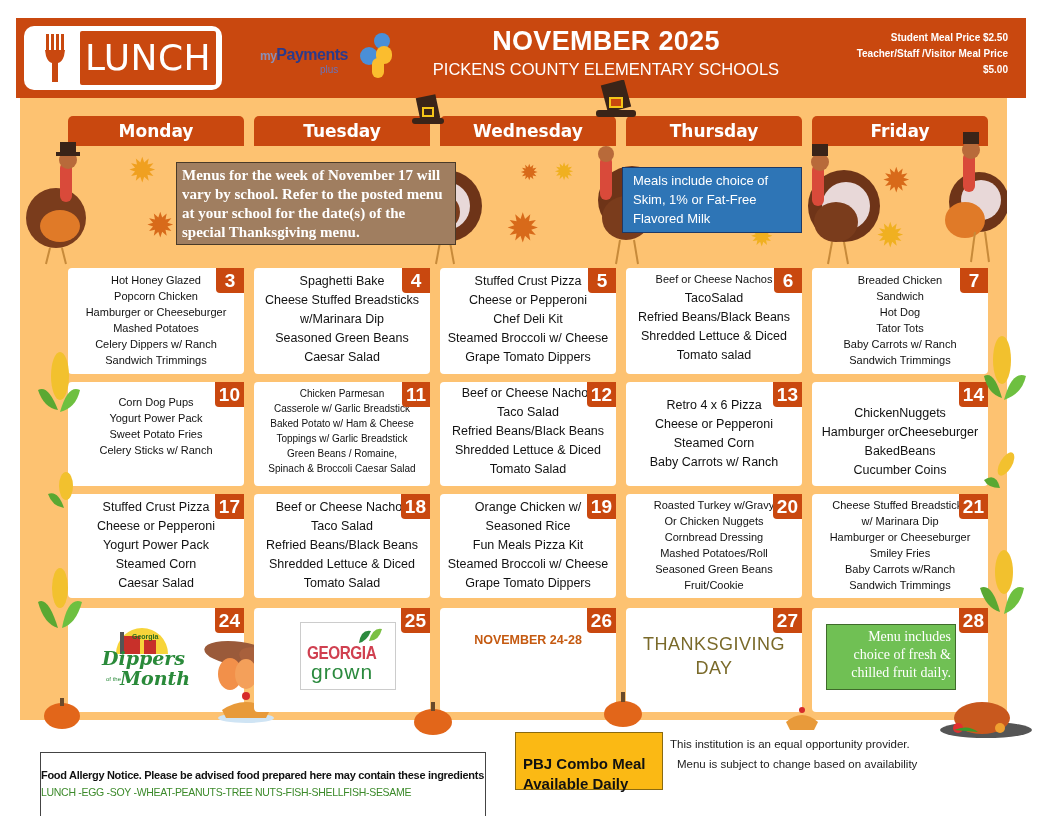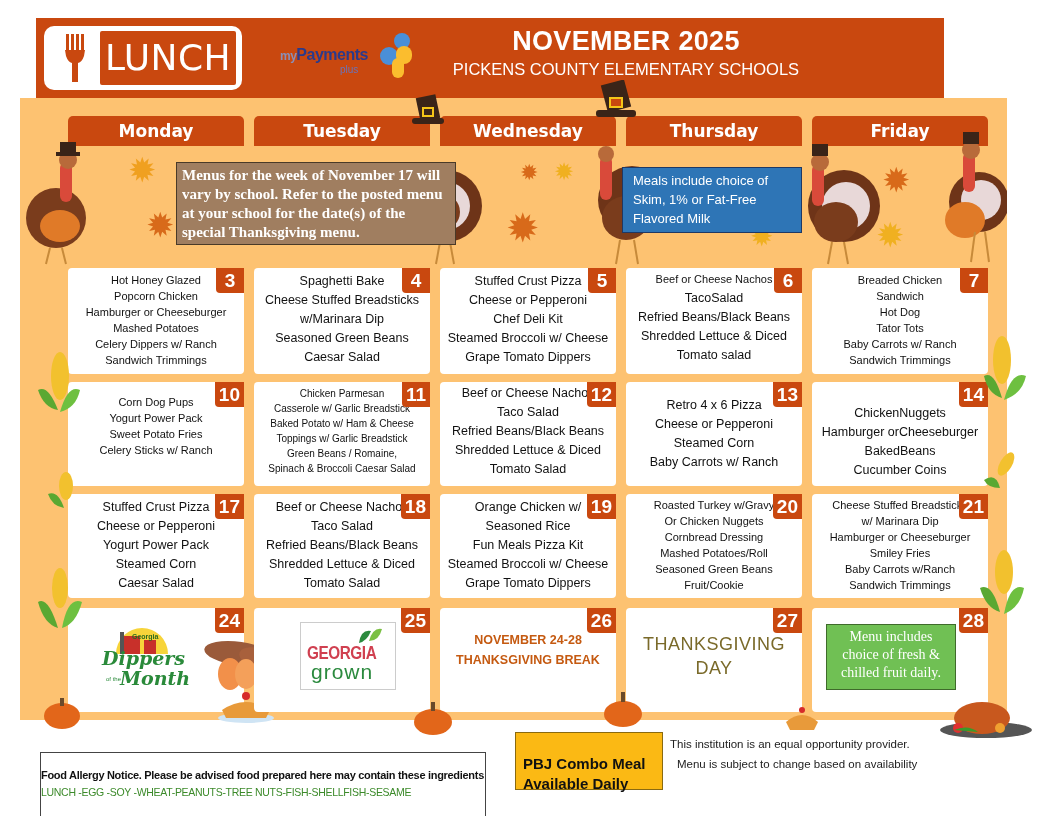--- a/index.html
+++ b/index.html
@@ -1,20 +1,20 @@
 <!DOCTYPE html>
 <html><head>
 <meta charset="utf-8">
 <style>
   * { box-sizing: border-box; margin: 0; padding: 0; }
   html, body { width: 1056px; height: 816px; background: #ffffff; overflow: hidden; }
   body { position: relative; font-family: "Liberation Sans", sans-serif; }
 
   .header {
-    position: absolute; left: 36px; top: 18px; width: 908px; height: 80px;
+    position: absolute; left: 16px; top: 18px; width: 1010px; height: 80px;
     background: #c9480f;
   }
   .lunch-logo {
     position: absolute; left: 8px; top: 8px; width: 198px; height: 64px;
     background: #ffffff; border-radius: 10px;
   }
   .lunch-logo .fork { position: absolute; left: 12px; top: 6px; width: 40px; height: 52px; }
   .lunch-logo .lunch-box {
     position: absolute; left: 56px; top: 5px; width: 136px; height: 54px;
     background: #c9480f; border-radius: 2px;
@@ -92,21 +92,21 @@
     color: #c55a11; font-weight: bold; font-size: 12.5px; line-height: 20px;
   }
   .tday-text {
     position: absolute; left: 0; top: 24px; width: 100%; text-align: center;
     color: #7a6a2a; font-size: 18px; line-height: 24px; letter-spacing: 0.5px;
   }
   .note-green {
     position: absolute; left: 14px; top: 16px; width: 130px; height: 66px;
     background: #70c054; border: 1.5px solid #3f6b2b;
     color: #fff; font-family: "Liberation Serif", serif; font-size: 14px; line-height: 18px;
-    padding: 3px 4px; text-align: center;
+    padding: 3px 4px; text-align: right;
   }
 
   .harvest-logo { position: absolute; left: 30px; top: 16px; width: 90px; height: 72px; }
   .georgia-grown {
     position: absolute; left: 46px; top: 14px; width: 96px; height: 68px;
     border: 1px solid #ccc; background: #fff;
   }
   .georgia-grown .gg1 { position: absolute; left: 6px; top: 22px; font-size: 18px; color: #d04050; font-weight: bold; letter-spacing: -0.5px; transform: scaleX(0.85); transform-origin: left; }
   .georgia-grown .gg2 { position: absolute; left: 10px; top: 40px; font-size: 21px; color: #2b8a3e; letter-spacing: 1px; }
 
@@ -147,20 +147,25 @@
       <circle cx="24" cy="9" r="8" fill="#4a8fd8"></circle>
       <circle cx="11" cy="24" r="9" fill="#4a8fd8"></circle>
       <rect x="18" y="14" width="16" height="18" rx="8" fill="#fbbd2e"></rect>
       <rect x="14" y="26" width="12" height="20" rx="6" fill="#fbbd2e"></rect>
     </svg>
   </div>
 
   <div class="title-main">NOVEMBER 2025</div>
   <div class="title-sub">PICKENS COUNTY ELEMENTARY SCHOOLS</div>
 
+  <div class="prices">
+    <div>Student Meal Price $2.50</div>
+    <div>Teacher/Staff /Visitor Meal Price</div>
+    <div>$5.00</div>
+  </div>
 </div>
 
 <div class="calendar-bg"></div>
 
 <div class="day-header" style="left:68px;width:176px;">Monday</div>
 <div class="day-header" style="left:254px;width:176px;">Tuesday</div>
 <div class="day-header" style="left:440px;width:176px;">Wednesday</div>
 <div class="day-header" style="left:626px;width:176px;">Thursday</div>
 <div class="day-header" style="left:812px;width:176px;">Friday</div>
 
@@ -394,21 +399,20 @@
     </svg>
     <div class="gg1">GEORGIA</div>
     <div class="gg2">grown</div>
   </div>
 </div>
 
 <div class="cell" style="left:440px;top:608px;height:104px;">
   <span class="num">26</span>
   <div class="break-text">
     <div>NOVEMBER 24-28</div>
-    <div>THANKSGIVING BREAK</div>
   </div>
 </div>
 
 <div class="cell" style="left:626px;top:608px;height:104px;">
   <span class="num">27</span>
   <div class="tday-text">
     <div>THANKSGIVING</div>
     <div>DAY</div>
   </div>
 </div>

